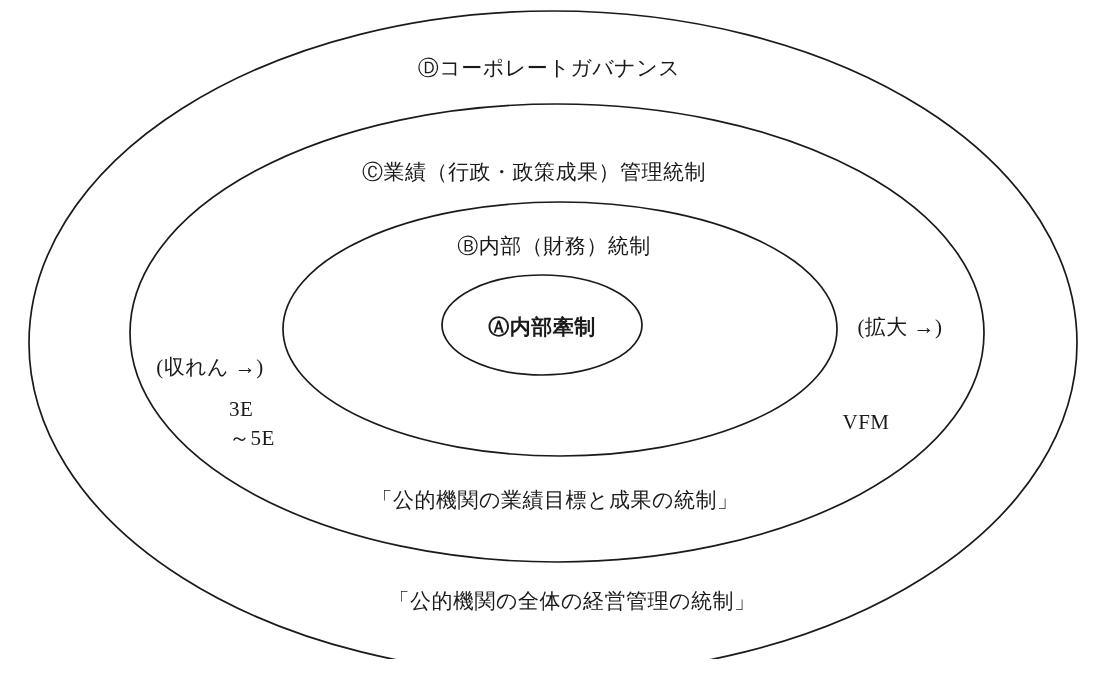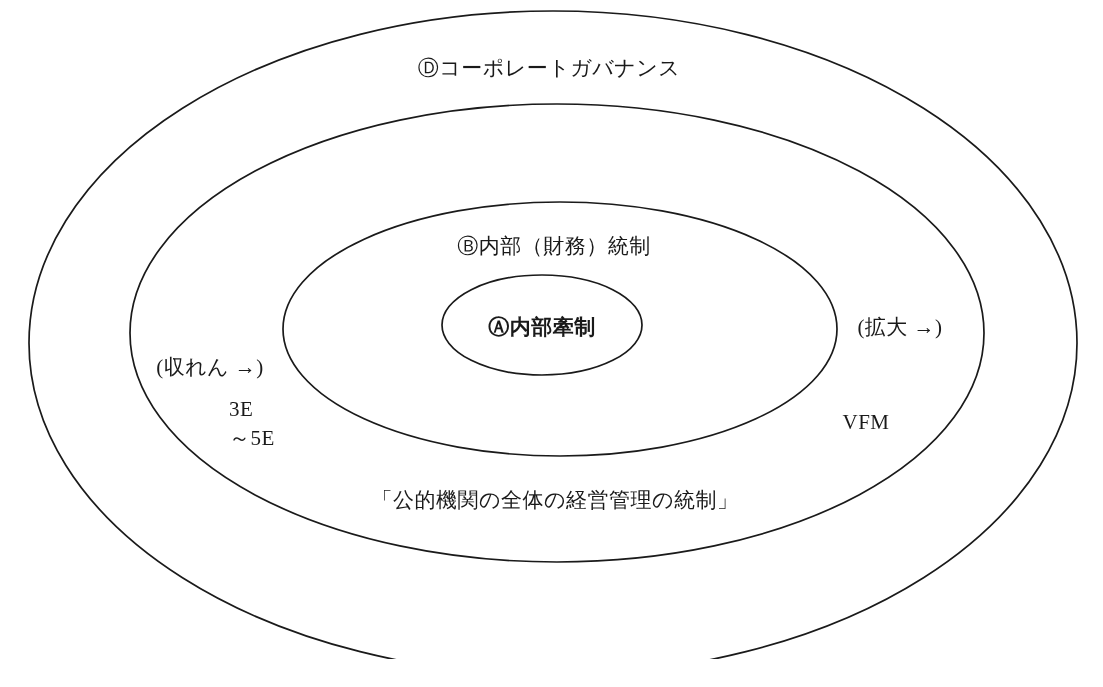--- a/index.html
+++ b/index.html
@@ -63,28 +63,30 @@
 
   <svg class="ellipses" viewBox="0 0 1103 687" xmlns="http://www.w3.org/2000/svg">
     <ellipse cx="553" cy="343" rx="524" ry="332"></ellipse>
     <ellipse cx="557" cy="333" rx="427" ry="229"></ellipse>
     <ellipse cx="560" cy="329" rx="277" ry="127"></ellipse>
     <ellipse cx="542" cy="325" rx="100" ry="50"></ellipse>
   </svg>
 
   <div class="lbl centered pos-d-label">Ⓓコーポレートガバナンス</div>
 
+  <div class="lbl centered pos-c-label">Ⓒ業績（行政・政策成果）管理統制</div>
 
   <div class="lbl centered pos-b-label">Ⓑ内部（財務）統制</div>
 
   <div class="lbl centered pos-a-label">Ⓐ内部牽制</div>
 
 
-  <div class="lbl centered pos-c-caption">「公的機関の全体の経営管理の統制」</div>
+  <div class="lbl centered pos-c-caption">「公的機関の業績目標と成果の統制」</div>
 
+  <div class="lbl centered pos-d-caption">「公的機関の全体の経営管理の統制」</div>
 
   <div class="lbl centered pos-left-dir">(収れん →)</div>
 
   <div class="lbl centered pos-right-dir">(拡大 →)</div>
 
   <div class="lbl pos-left-metric">
     <span class="metric-line">3E</span>
     <span class="metric-line">～5E</span>
   </div>
 

